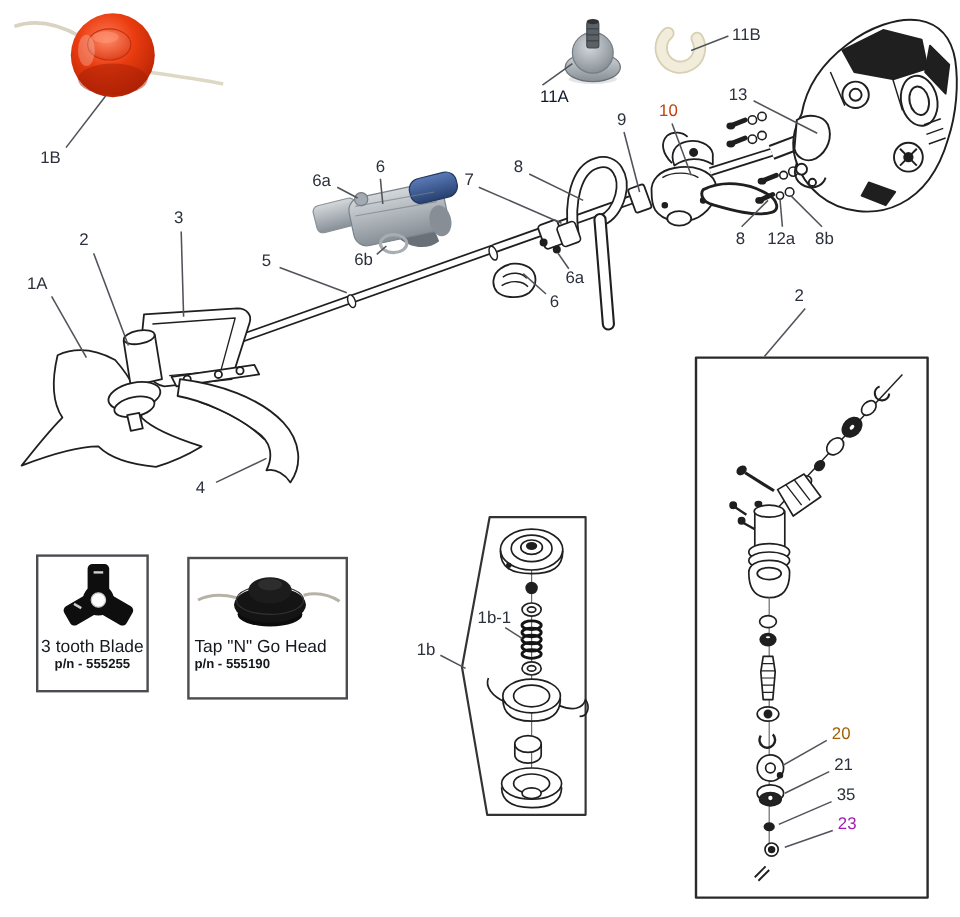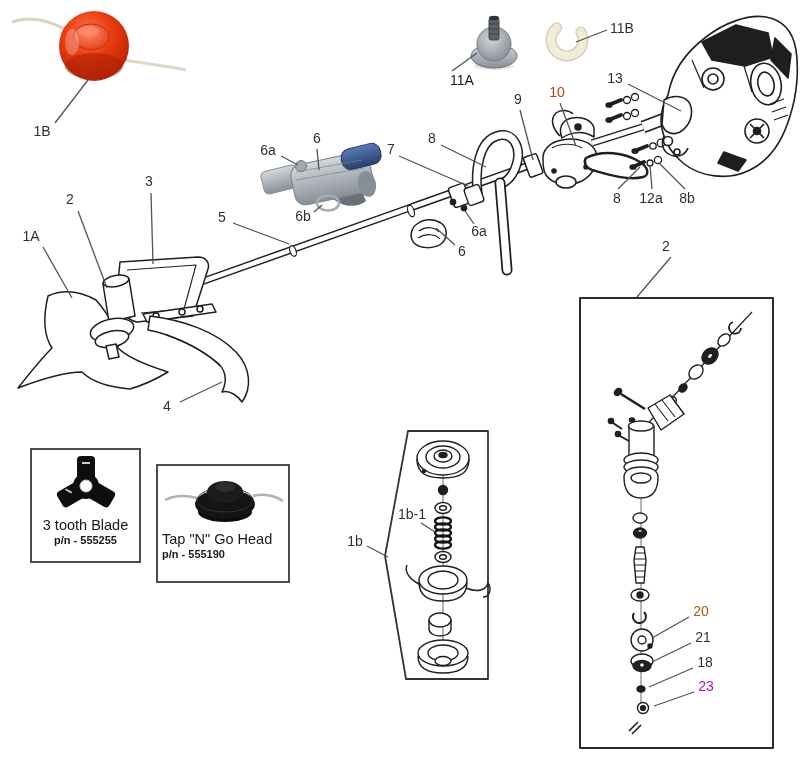--- a/index.html
+++ b/index.html
@@ -333,25 +333,25 @@
       <div class="callout" style="left: 462px; top: 80px; color: #0f172a;">11A</div>
       <div class="callout" style="left: 622px; top: 28px; color: rgb(43, 48, 59);">11B</div>
       <div class="callout" style="left: 617px; top: 198px; color: rgb(43, 48, 59);">8</div>
       <div class="callout" style="left: 651px; top: 198px; color: rgb(43, 48, 59);">12a</div>
       <div class="callout" style="left: 687px; top: 198px; color: rgb(43, 48, 59);">8b</div>
       <div class="callout" style="left: 666px; top: 246px; color: rgb(43, 48, 59);">2</div>
       <div class="callout" style="left: 355px; top: 541px; color: rgb(43, 48, 59);">1b</div>
       <div class="callout" style="left: 412px; top: 514px; color: rgb(43, 48, 59);">1b-1</div>
       <div class="callout" style="left: 701px; top: 611px; color: #a16207;">20</div>
       <div class="callout" style="left: 703px; top: 637px; color: rgb(43, 48, 59);">21</div>
-      <div class="callout" style="left: 705px; top: 662px; color: rgb(43, 48, 59);">18</div>
+      <div class="callout" style="left: 705px; top: 662px; color: rgb(43, 48, 59);">35</div>
       <div class="callout" style="left: 706px; top: 686px; color: #a21caf;">23</div>
     </div>
 
-<div class="product-box" style="left:30px;top:448px;width:111px;height:115px">
+<div class="product-box" style="left:30px;top:462px;width:94px;height:115px">
   <svg class="pimg" width="100" height="62" viewBox="0 0 100 62">
     <g transform="translate(50,32)">
       <g fill="#0e0e0e">
         <rect x="-9" y="-30" width="18" height="32" rx="4"></rect>
         <rect x="-9" y="-30" width="18" height="32" rx="4" transform="rotate(120)"></rect>
         <rect x="-9" y="-30" width="18" height="32" rx="4" transform="rotate(240)"></rect>
         <circle cx="0" cy="0" r="13"></circle>
       </g>
       <circle cx="0" cy="0" r="6" fill="#ffffff" stroke="#c9c9c9"></circle>
       <rect x="-4" y="-24" width="8" height="2" fill="#ffffff" opacity="0.8"></rect>

